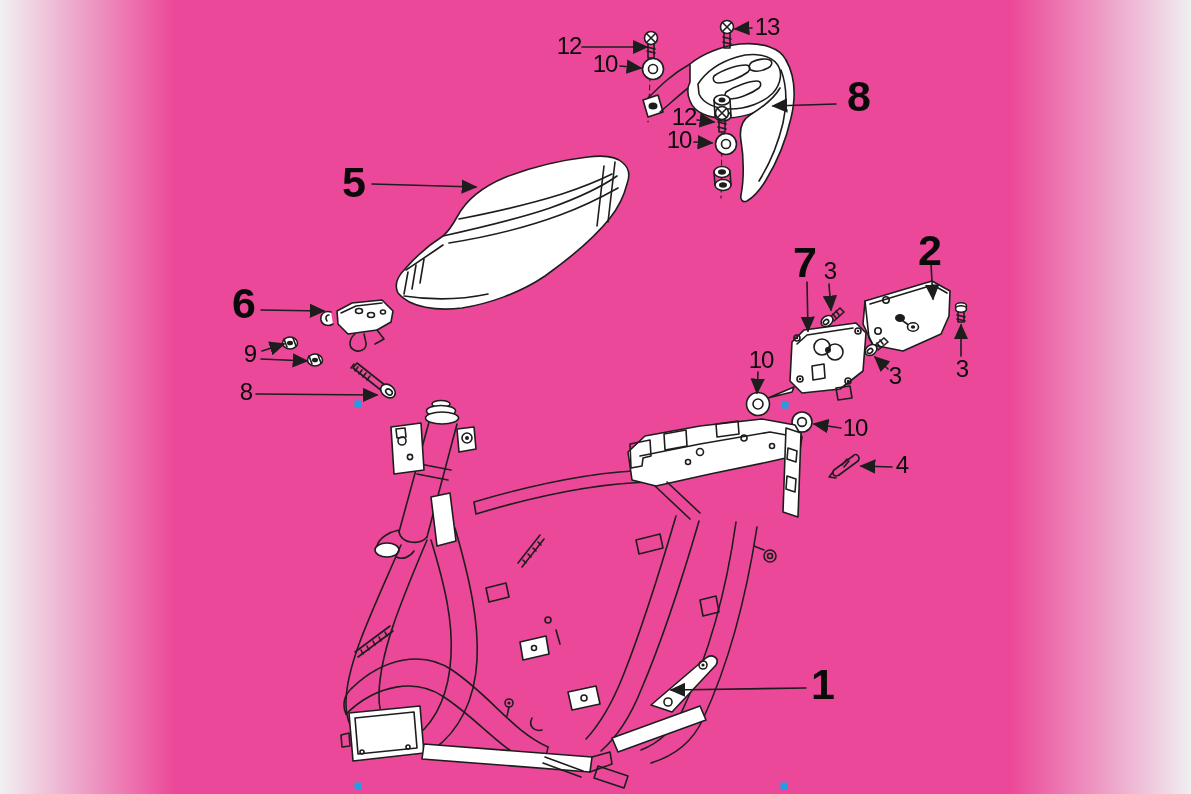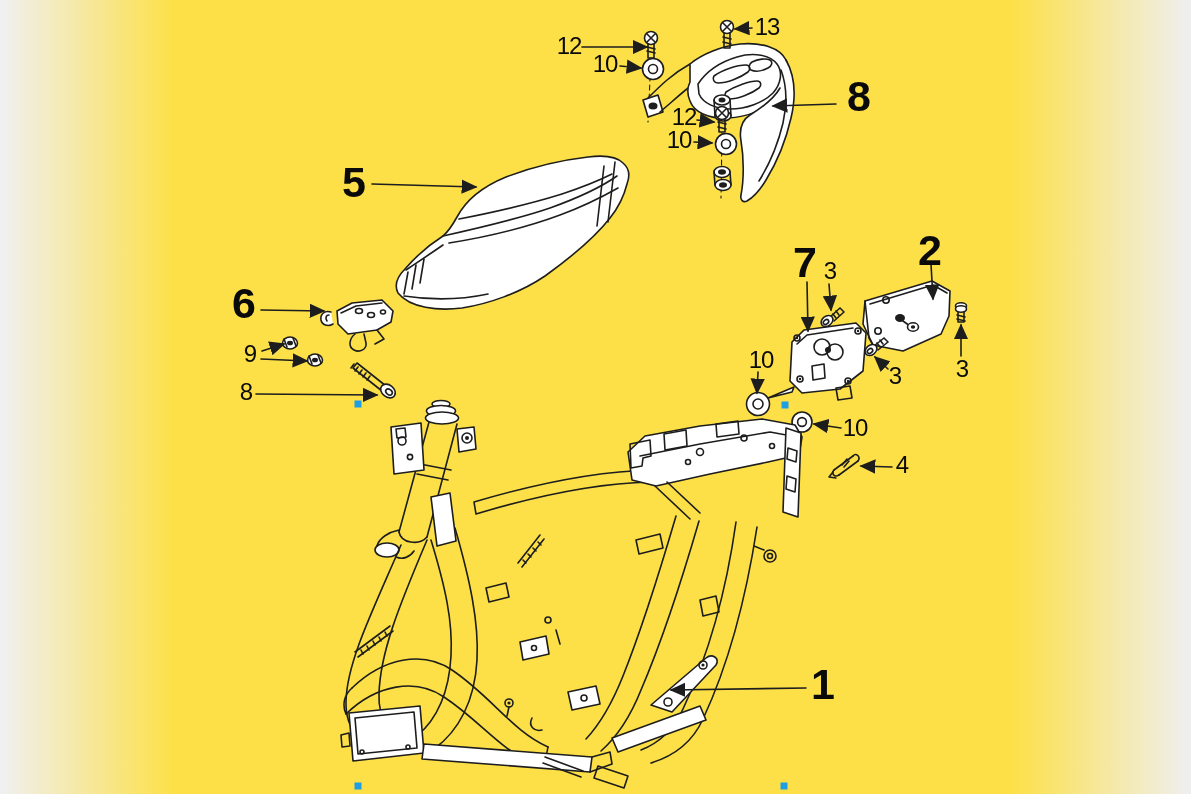--- a/index.html
+++ b/index.html
@@ -1,19 +1,19 @@
 <!DOCTYPE html>
 <html><head>
 <meta charset="utf-8">
 <style>
   html,body{margin:0;padding:0;background:#ffffff;}
   .canvas{
     position:relative;
     width:1191px;height:794px;
-    background:#fde047;
+    background:#ec4899;
     overflow:hidden;
     font-family:"Liberation Sans", sans-serif;
   }
   .edge{position:absolute;top:0;bottom:0;pointer-events:none;}
   .edge.left{left:0;width:206px;background:linear-gradient(to right,#f0f0f2 0%,rgba(255,255,255,0) 85%);}
   .edge.right{right:0;width:212px;background:linear-gradient(to left,#efeff1 0%,rgba(255,255,255,0) 85%);}
   svg.art{position:absolute;left:0;top:0;}
   .lbl{
     position:absolute;
     transform:translate(-50%,-50%);

